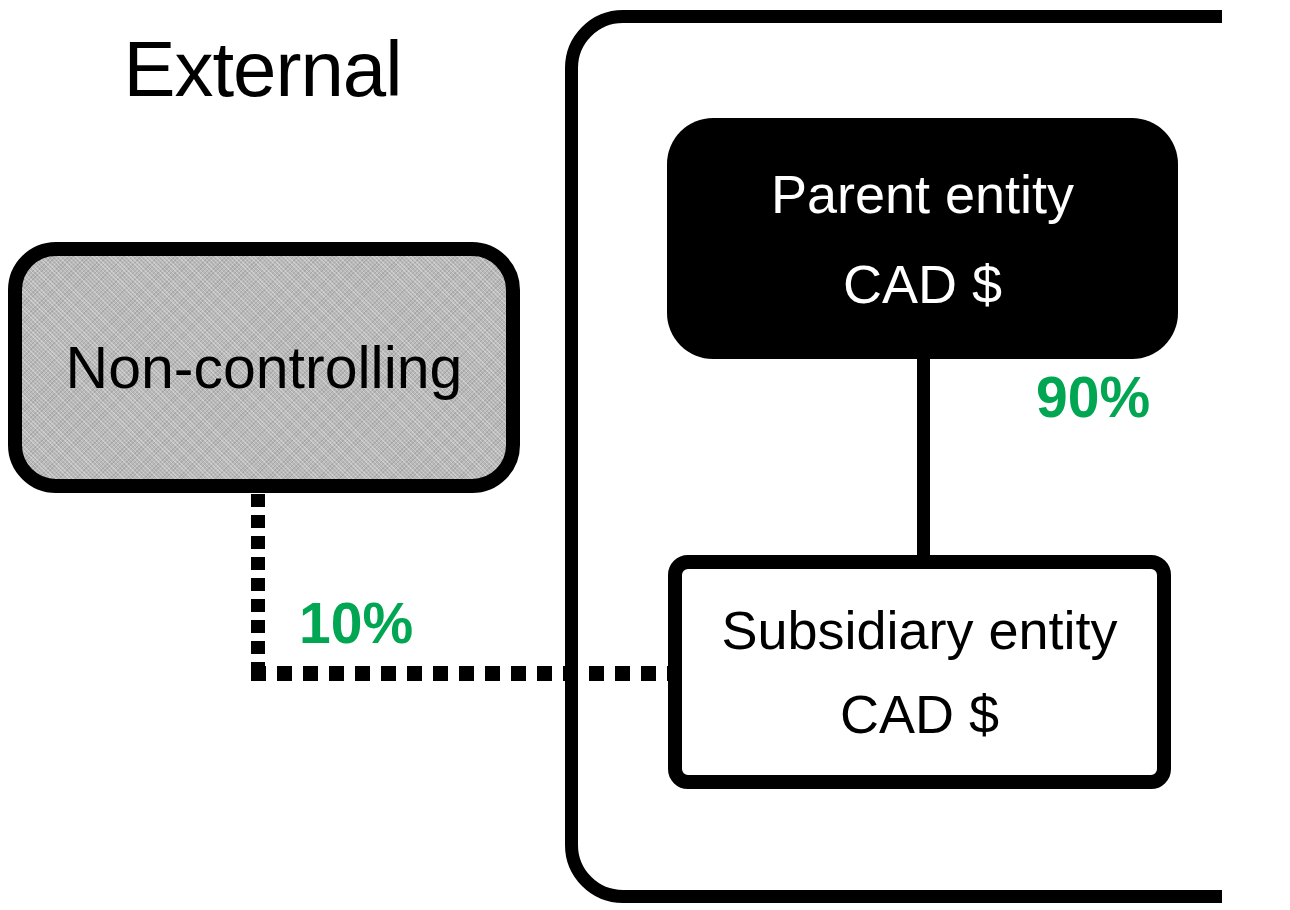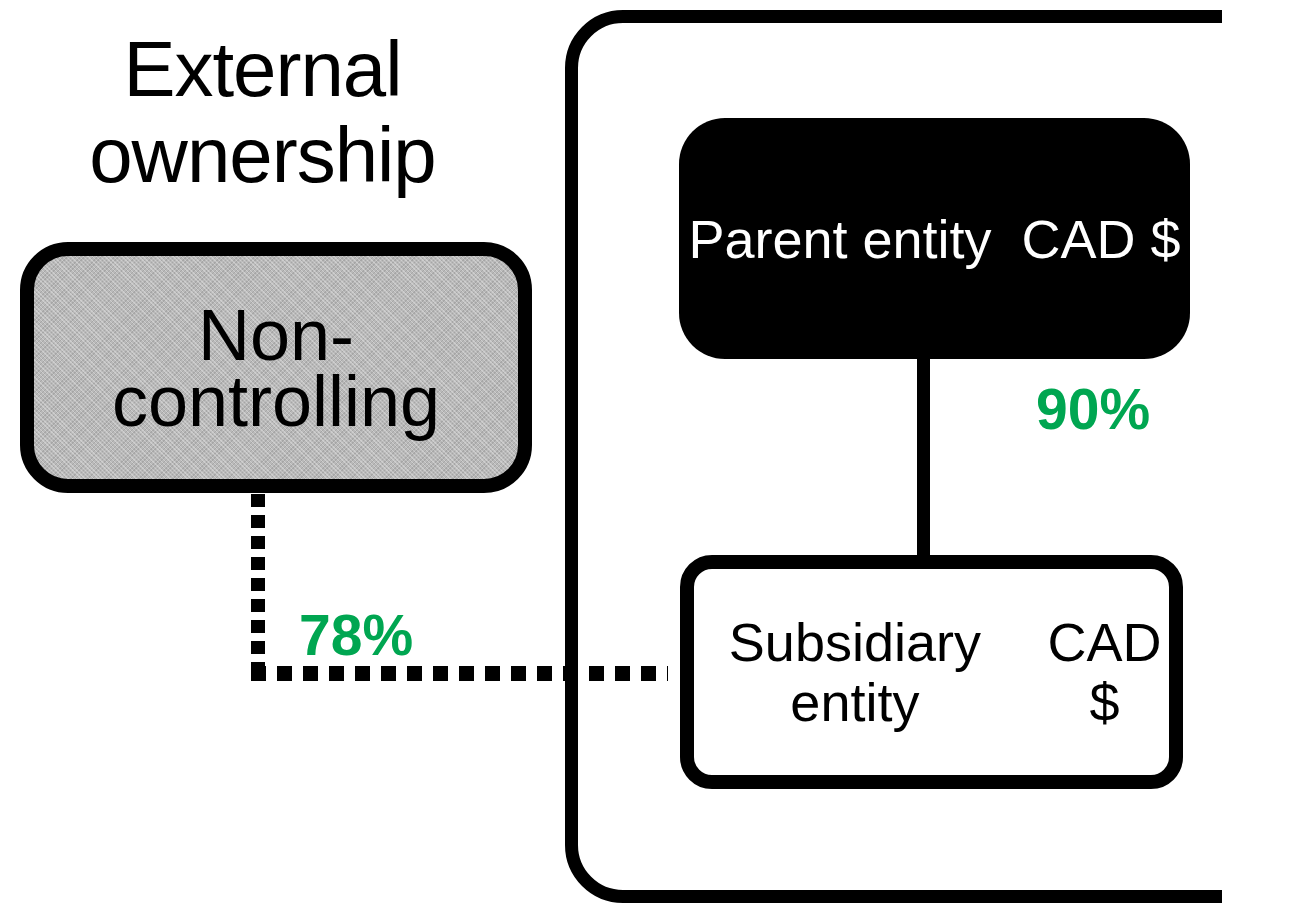--- a/index.html
+++ b/index.html
@@ -43,27 +43,26 @@
     border: 13px solid var(--ink);
     border-radius: 58px;
     background: #ffffff;
   }
 
   
   .node {
     position: absolute;
     box-sizing: border-box;
     display: flex;
-    flex-direction: row;
+    flex-direction: column;
     align-items: center;
     justify-content: center;
     text-align: center;
     font-size: 54px;
     line-height: 60px;
-    margin-left: 12px;
   }
 
   .node-parent {
     left: 667px;
     top: 118px;
     width: 511px;
     height: 241px;
     background: var(--ink);
     color: #ffffff;
     border-radius: 46px;
@@ -71,38 +70,38 @@
   }
 
   .node-subsidiary {
     left: 668px;
     top: 555px;
     width: 503px;
     height: 234px;
     background: #ffffff;
     color: var(--ink);
     border: 14px solid var(--ink);
-    border-radius: 32px;
+    border-radius: 20px;
     gap: 24px;
   }
 
   .node-nci {
     left: 8px;
     top: 242px;
     width: 512px;
     height: 251px;
     color: var(--ink);
     border: 14px solid var(--ink);
     border-radius: 48px;
     background-color: var(--gray-fill);
     background-image:
       repeating-linear-gradient(45deg, rgba(255,255,255,0.30) 0 1px, transparent 1px 3px),
       repeating-linear-gradient(135deg, rgba(0,0,0,0.10) 0 1px, transparent 1px 3px);
     gap: 8px;
-    font-size: 72px;
+    font-size: 59px;
     line-height: 66px;
   }
 
   
   .edge-solid-v {
     position: absolute;
     left: 917px;
     top: 357px;
     width: 13px;
     height: 201px;
@@ -127,33 +126,31 @@
   }
 
   
   .pct-label {
     position: absolute;
     font-size: 57px;
     font-weight: bold;
     color: var(--green);
     line-height: 58px;
     white-space: nowrap;
-    margin-top: 12px;
   }
   .pct-90 { left: 1036px; top: 368px; }
   .pct-10 { left: 299px;  top: 594px; }
 </style>
 </head>
 <body>
 
 <div id="canvas" style="--green: #00a651; --ink: #000000; --gray-fill: #b9b9b9;">
 
   <div class="diagram-title">
     <div>External</div>
-    <div>ownership</div>
   </div>
 
   <div class="group-container"></div>
 
   <div class="node node-parent">
     <div>Parent entity</div>
     <div>CAD $</div>
   </div>
 
   <div class="edge-solid-v"></div>
@@ -166,15 +163,15 @@
   </div>
 
   <div class="node node-nci">
     <div>Non-controlling</div>
   </div>
 
   <div class="edge-dotted-v"></div>
 
   <div class="edge-dotted-h"></div>
 
-  <div class="pct-label pct-10">78%</div>
+  <div class="pct-label pct-10">10%</div>
 
 </div>
 
 </body></html>

